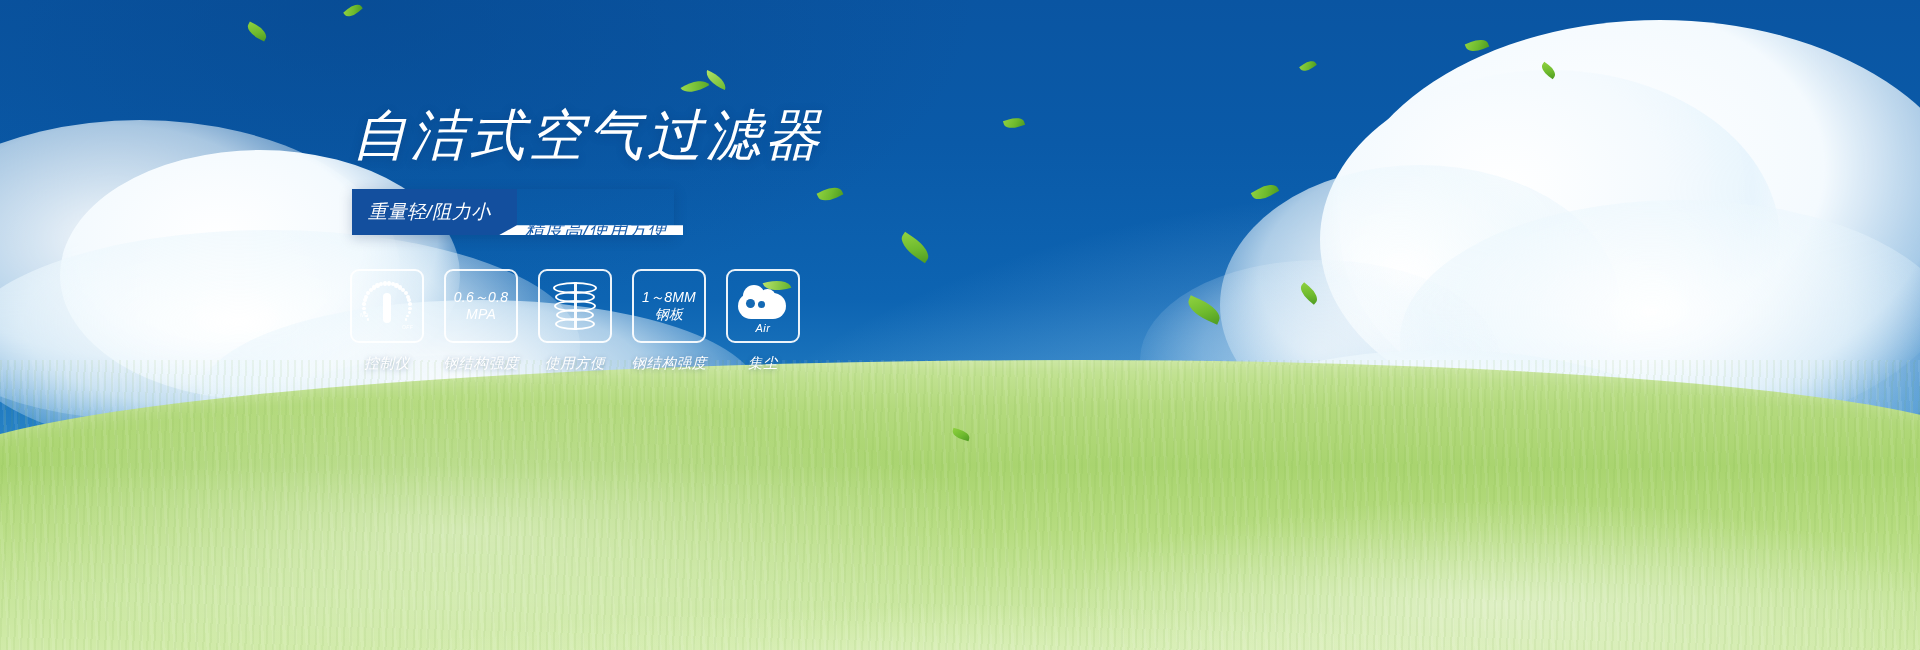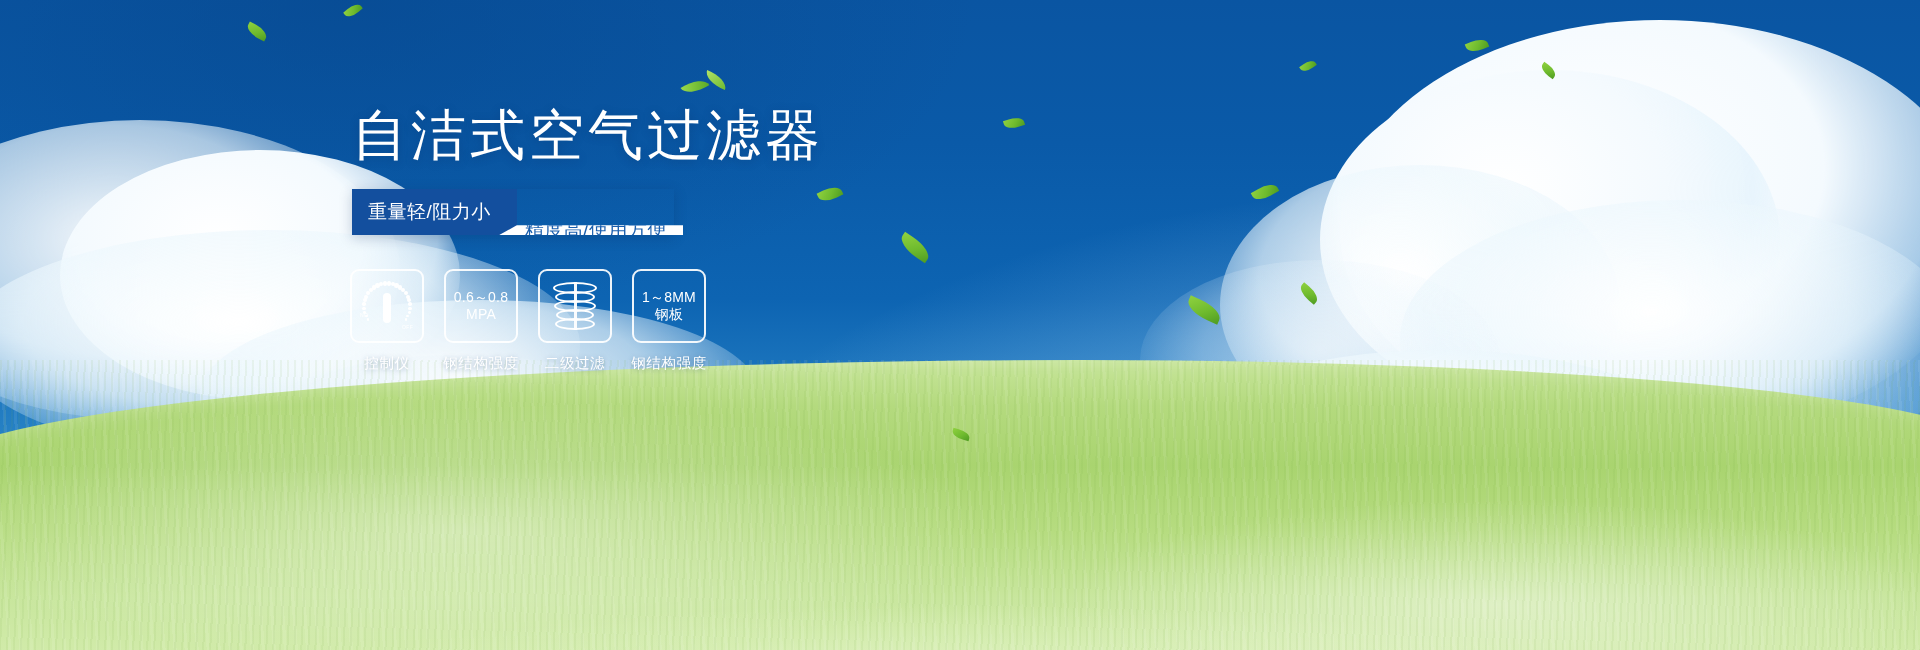--- a/index.html
+++ b/index.html
@@ -10,20 +10,21 @@
   body {
     font-family: "Liberation Sans", "DejaVu Sans", sans-serif;
   }
 
   .banner {
     position: relative;
     width: 1920px;
     height: 650px;
     overflow: hidden;
     background: #4d7c0f;
+    font-style: italic;
   }
 
   
   .sky {
     position: absolute;
     inset: 0;
     background:
       radial-gradient(ellipse 1400px 700px at 78% 95%, rgba(190,225,250,0.95) 0%, rgba(150,200,240,0.45) 35%, rgba(20,110,180,0.0) 62%),
       linear-gradient(to bottom, #0a55a2 0%, #0a5aa8 22%, #0d64b2 46%, #2a86c8 70%, #7bb8dd 86%, #b9dcee 100%);
   }
@@ -406,27 +407,41 @@
         <div class="feature-box">
           <div class="coil">
             <div class="coil-stem"></div>
             <div class="coil-ring" style="top:2px;  width:40px;"></div>
             <div class="coil-ring" style="top:11px; width:36px;"></div>
             <div class="coil-ring" style="top:20px; width:38px;"></div>
             <div class="coil-ring" style="top:29px; width:34px;"></div>
             <div class="coil-ring" style="top:38px; width:36px;"></div>
           </div>
         </div>
-        <div class="feature-caption">二级过滤</div>
+        <div class="feature-caption">使用方便</div>
       </div>
 
       <div class="feature">
         <div class="feature-box">
           <div class="feature-text" style="white-space:pre-line;">1～8MM
 钢板</div>
         </div>
         <div class="feature-caption">钢结构强度</div>
       </div>
 
+      <div class="feature">
+        <div class="feature-box">
+          <div class="dust">
+            <div class="dust-leaf"></div>
+            <div class="dust-cloud"></div>
+            <div class="dust-b1"></div>
+            <div class="dust-b2"></div>
+            <div class="dust-hole1"></div>
+            <div class="dust-hole2"></div>
+            <div class="dust-air">Air</div>
+          </div>
+        </div>
+        <div class="feature-caption">集尘</div>
+      </div>
 
     </div>
   </div>
 </div>
 
 </body></html>

